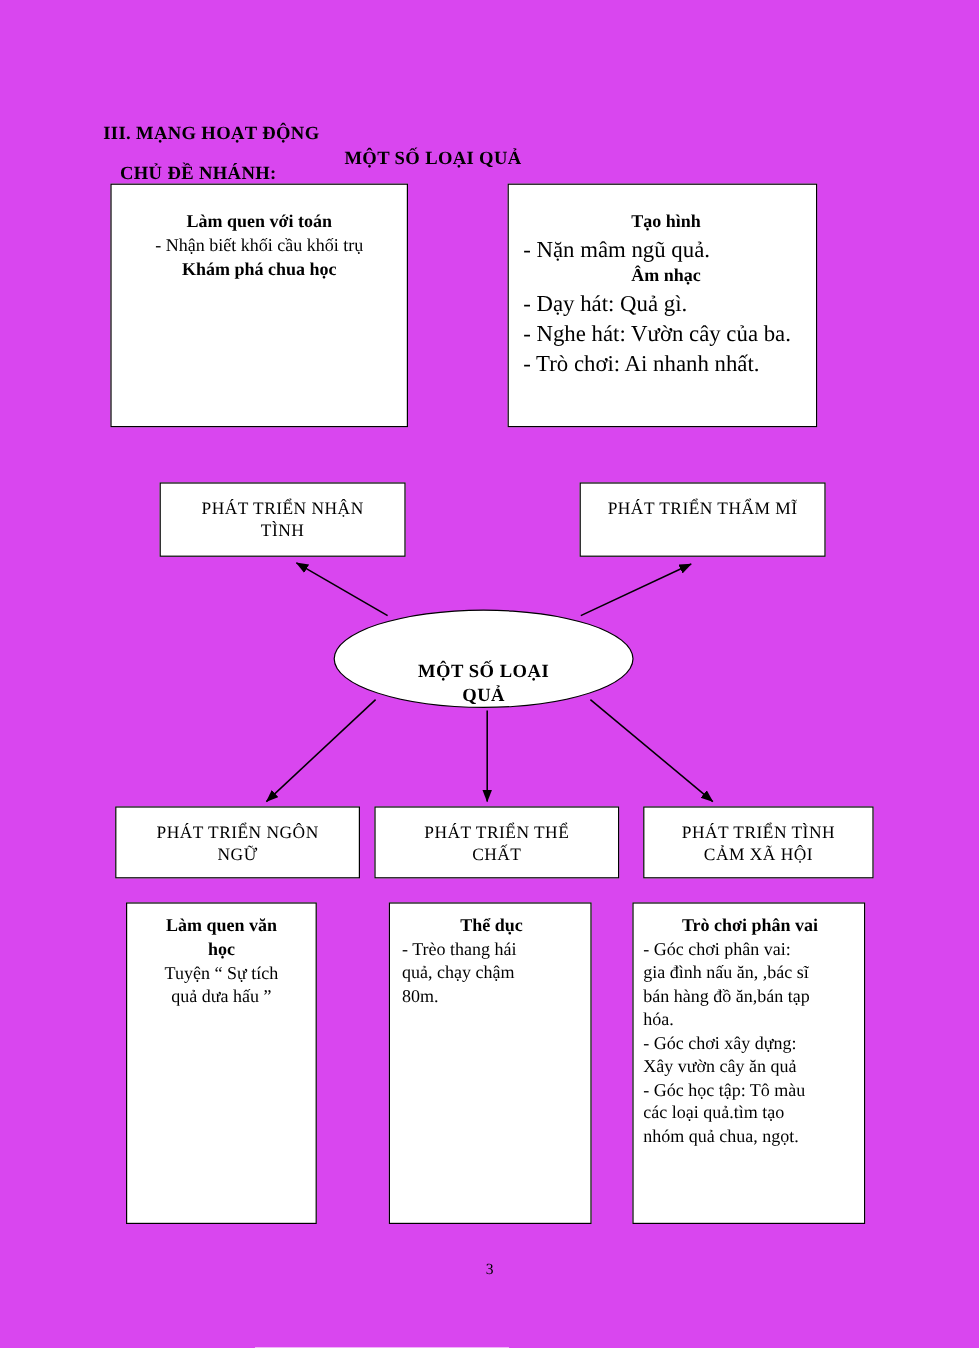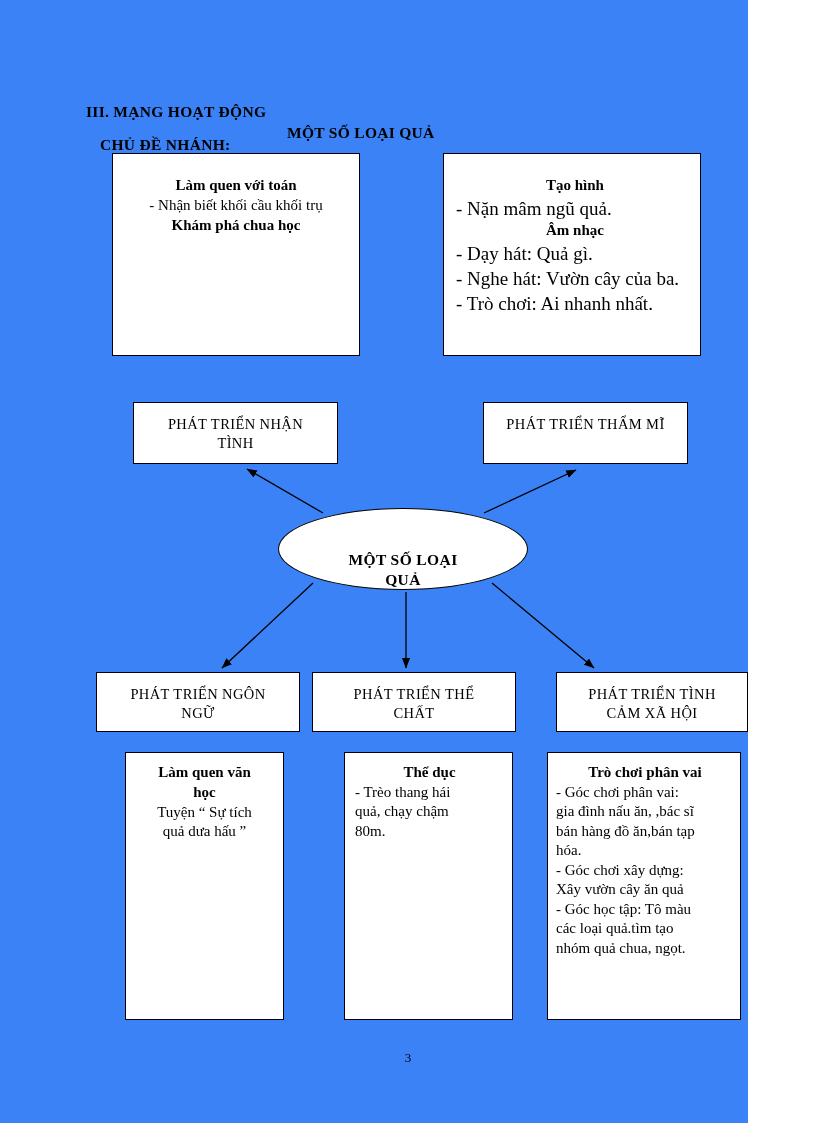--- a/index.html
+++ b/index.html
@@ -7,23 +7,23 @@
     margin: 0;
     padding: 0;
     background: #ffffff;
   }
   body {
     font-family: "Liberation Serif", "DejaVu Serif", serif;
     color: #000000;
   }
   #page {
     position: relative;
-    width: 748px;
+    width: 816px;
     height: 1123px;
-    background: #3b82f6;
+    background: #d946ef;
     overflow: hidden;
   }
   
   .hdr-line1 {
     position: absolute;
     left: 86px;
     top: 103px;
     font-size: 15.5px;
     font-weight: bold;
     letter-spacing: 0.3px;
@@ -46,21 +46,20 @@
     font-weight: bold;
     letter-spacing: 0.3px;
     white-space: nowrap;
   }
   
   .box {
     position: absolute;
     border: 1px solid #000000;
     box-sizing: border-box;
     background: #ffffff;
-    margin-left: 20px;
   }
   .ttl {
     font-weight: bold;
     text-align: center;
     font-size: 15px;
     line-height: 1.32;
   }
   .ln {
     font-size: 19px;
     line-height: 1.32;
@@ -92,21 +91,21 @@
     text-align: center;
     font-size: 14.5px;
     line-height: 1.30;
     letter-spacing: 0.4px;
     padding-top: 12px;
   }
   #lb-nhanthuc { left: 133px; top: 402px; width: 205px; height: 62px; }
   #lb-thammi   { left: 483px; top: 402px; width: 205px; height: 62px; }
   #lb-ngonngu  { left: 96px;  top: 672px; width: 204px; height: 60px; }
   #lb-thechat  { left: 312px; top: 672px; width: 204px; height: 60px; }
-  #lb-tinhcam  { left: 556px; top: 672px; width: 192px; height: 60px; }
+  #lb-tinhcam  { left: 536px; top: 672px; width: 192px; height: 60px; }
 
   
   #box-vanhoc  { left: 105px; top: 752px; width: 159px; height: 268px; }
   #box-theduc  { left: 324px; top: 752px; width: 169px; height: 268px; }
   #box-troichoi{ left: 527px; top: 752px; width: 194px; height: 268px; }
   #box-vanhoc  .pad { padding: 10px 8px 0 8px; }
   #box-theduc  .pad { padding: 10px 8px 0 10px; }
   #box-troichoi .pad{ padding: 10px 6px 0 8px; }
 
   

